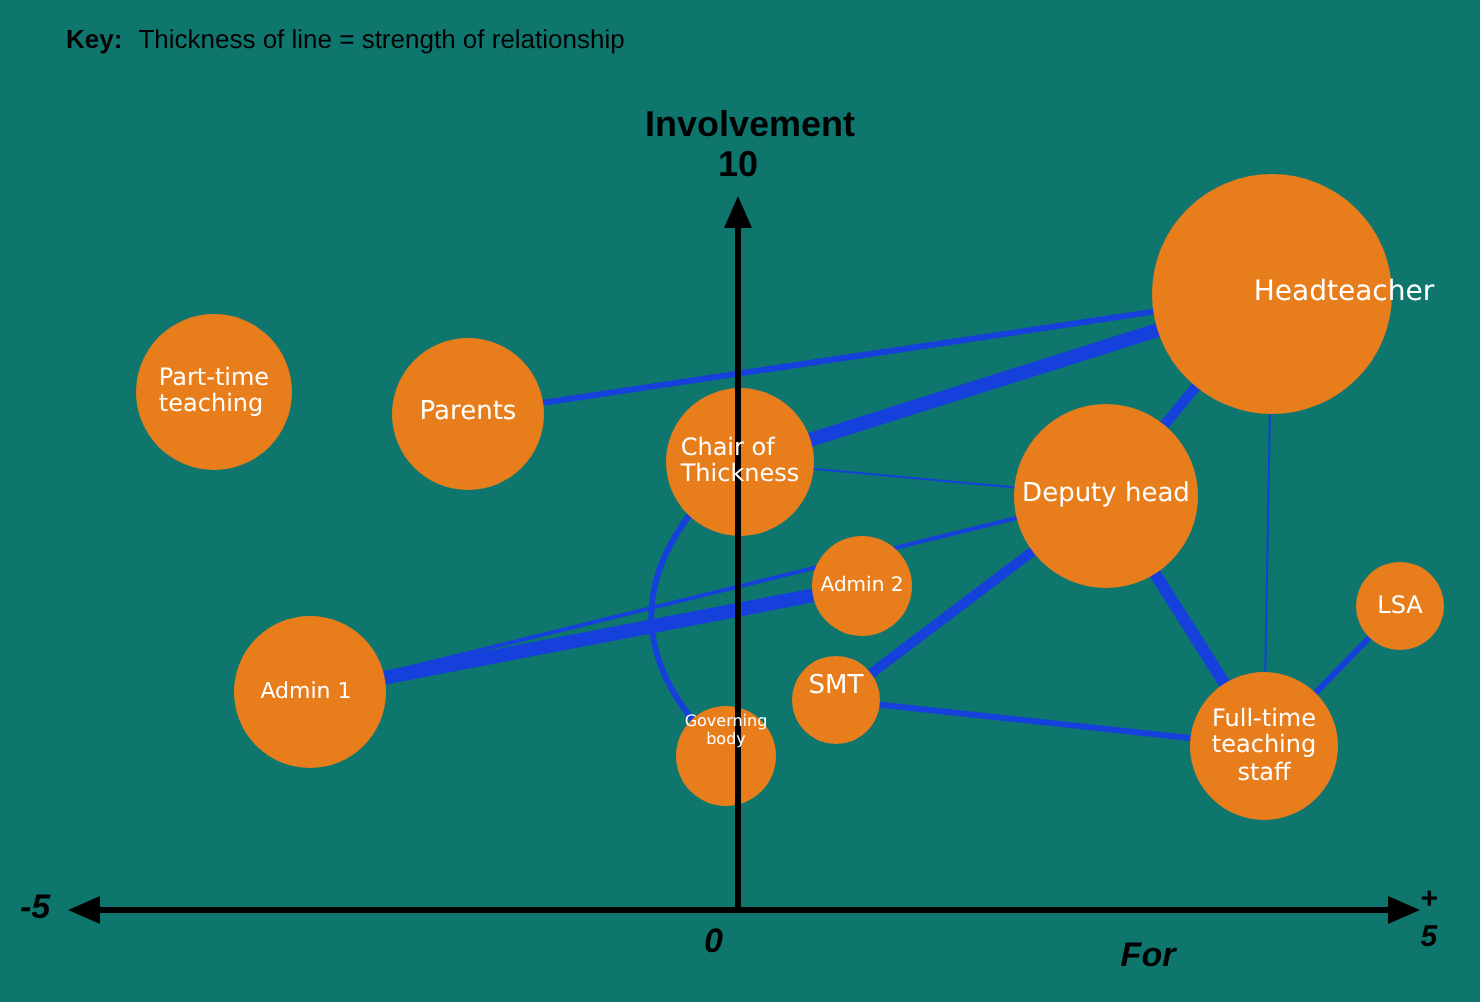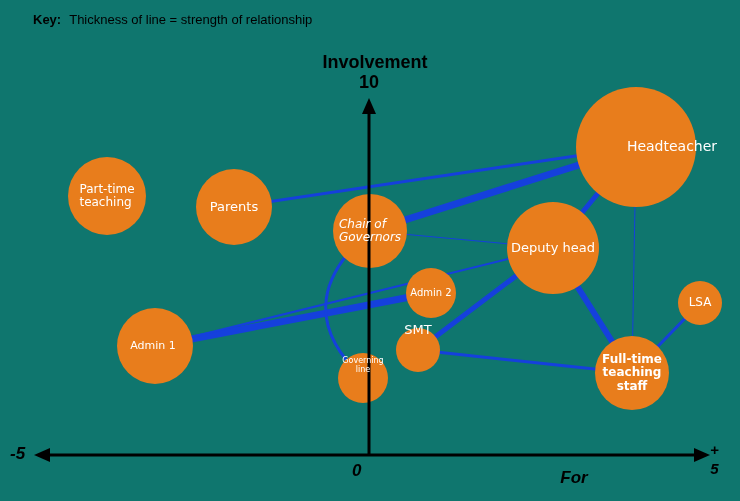--- a/index.html
+++ b/index.html
@@ -94,46 +94,46 @@
   </div>
 
   <div id="labels-layer">
       <div class="node-label left" style="left: 107px; top: 196px; font-size: 12px; color: rgb(255, 255, 255);">
         <div>Part-time</div>
         <div>teaching</div>
       </div>
       <div class="node-label center" style="left: 234px; top: 207px; font-size: 13px; color: rgb(255, 255, 255);">
         <div>Parents</div>
       </div>
-      <div class="node-label left" style="left: 370px; top: 231px; font-size: 12px; color: rgb(255, 255, 255); font-style: italic;">
+      <div class="node-label left" style="left: 370px; top: 231px; font-size: 12px; color: rgb(255, 255, 255);">
         <div>Chair of</div>
-        <div>Governors</div>
+        <div>Thickness</div>
       </div>
       <div class="node-label center" style="left: 636px; top: 147px; font-size: 14px; color: rgb(255, 255, 255); margin-left: 36px;">
         <div>Headteacher</div>
       </div>
       <div class="node-label center" style="left: 553px; top: 248px; font-size: 13px; color: rgb(255, 255, 255);">
         <div>Deputy head</div>
       </div>
       <div class="node-label center" style="left: 431px; top: 293px; font-size: 10px; color: rgb(255, 255, 255);">
         <div>Admin 2</div>
       </div>
       <div class="node-label center" style="left: 700px; top: 303px; font-size: 12px; color: rgb(255, 255, 255);">
         <div>LSA</div>
       </div>
       <div class="node-label center" style="left: 153px; top: 346px; font-size: 11px; color: rgb(255, 255, 255);">
         <div>Admin 1</div>
       </div>
-      <div class="node-label center" style="left: 418px; top: 330px; font-size: 13px; color: rgb(255, 255, 255);">
+      <div class="node-label center" style="left: 418px; top: 344px; font-size: 13px; color: rgb(255, 255, 255);">
         <div>SMT</div>
       </div>
       <div class="node-label left" style="left: 363px; top: 366px; font-size: 8px; color: rgb(255, 255, 255); text-align: center;">
         <div>Governing</div>
-        <div>line</div>
+        <div>body</div>
       </div>
-      <div class="node-label center" style="left: 632px; top: 373px; font-size: 12px; color: rgb(255, 255, 255); font-weight: bold;">
+      <div class="node-label center" style="left: 632px; top: 373px; font-size: 12px; color: rgb(255, 255, 255);">
         <div>Full-time</div>
         <div>teaching</div>
         <div>staff</div>
       </div>
     </div>
 
 </div>
 
 </body></html>

